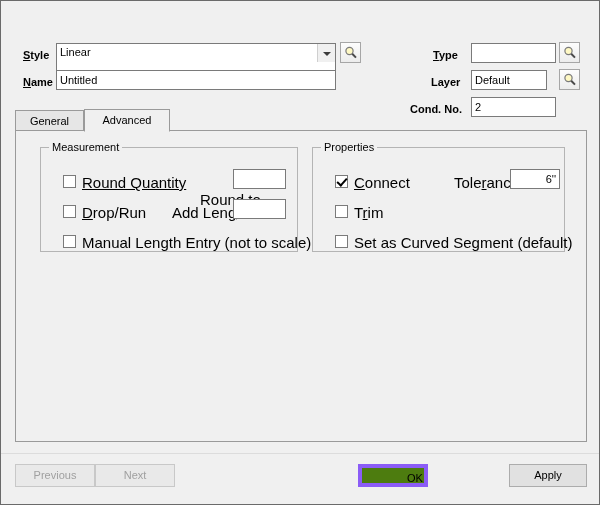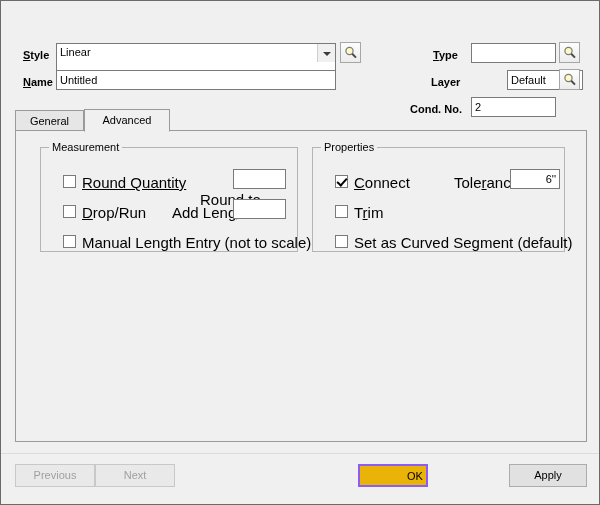--- a/index.html
+++ b/index.html
@@ -198,22 +198,22 @@
     text-align: center;
     line-height: 21px;
     cursor: pointer;
   }
   .btn.disabled {
     color: #a0a0a0;
     background: #e9e9e9;
     border-color: #c8c8c8;
   }
   .btn.default {
-    border: 2px solid #8b5cf6;
-    background: #eab308;
+    border: 4px solid #8b5cf6;
+    background: #4d7c0f;
     padding-left: 44px;
   }
   .sep {
     position: absolute;
     left: 0; right: 0;
     height: 1px;
     background: #dcdcdc;
   }
 </style>
 </head>
@@ -242,21 +242,21 @@
     <div class="lbl" style="left:432px; top:48px;"><u>T</u>ype</div>
     <div class="fld" style="left:470px; top:42px; width:85px;"></div>
     <div class="magbtn" style="left:558px; top:41px;">
       <svg width="15" height="15" viewBox="0 0 15 15">
         <circle cx="6.5" cy="6" r="3.6" fill="#fff9c4" stroke="#7a7a7a" stroke-width="1.2"></circle>
         <line x1="9.2" y1="8.8" x2="13" y2="12.6" stroke="#4a4a4a" stroke-width="2"></line>
       </svg>
     </div>
 
     <div class="lbl" style="left:430px; top:75px;">Layer</div>
-    <div class="fld" style="left:470px; top:69px; width:76px;margin-left:36px;">Default</div>
+    <div class="fld" style="left:470px; top:69px; width:76px;">Default</div>
     <div class="magbtn" style="left:558px; top:68px;">
       <svg width="15" height="15" viewBox="0 0 15 15">
         <circle cx="6.5" cy="6" r="3.6" fill="#fff9c4" stroke="#7a7a7a" stroke-width="1.2"></circle>
         <line x1="9.2" y1="8.8" x2="13" y2="12.6" stroke="#4a4a4a" stroke-width="2"></line>
       </svg>
     </div>
 
     <div class="lbl" style="left:409px; top:102px;">Cond. No.</div>
     <div class="fld" style="left:470px; top:96px; width:85px;">2</div>
   </div>

